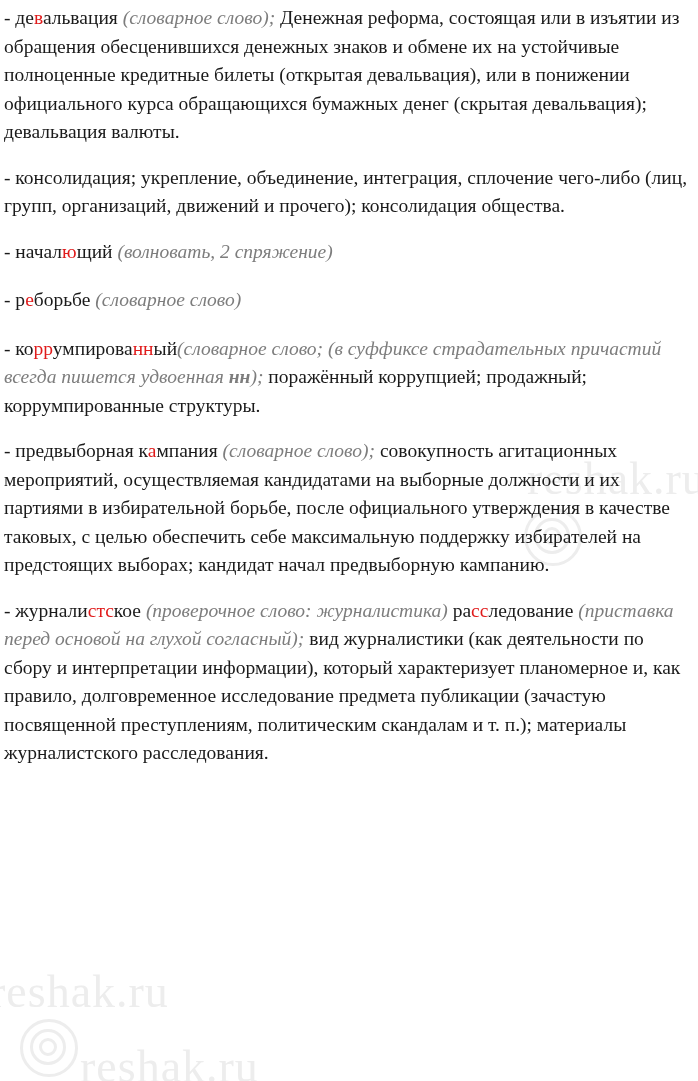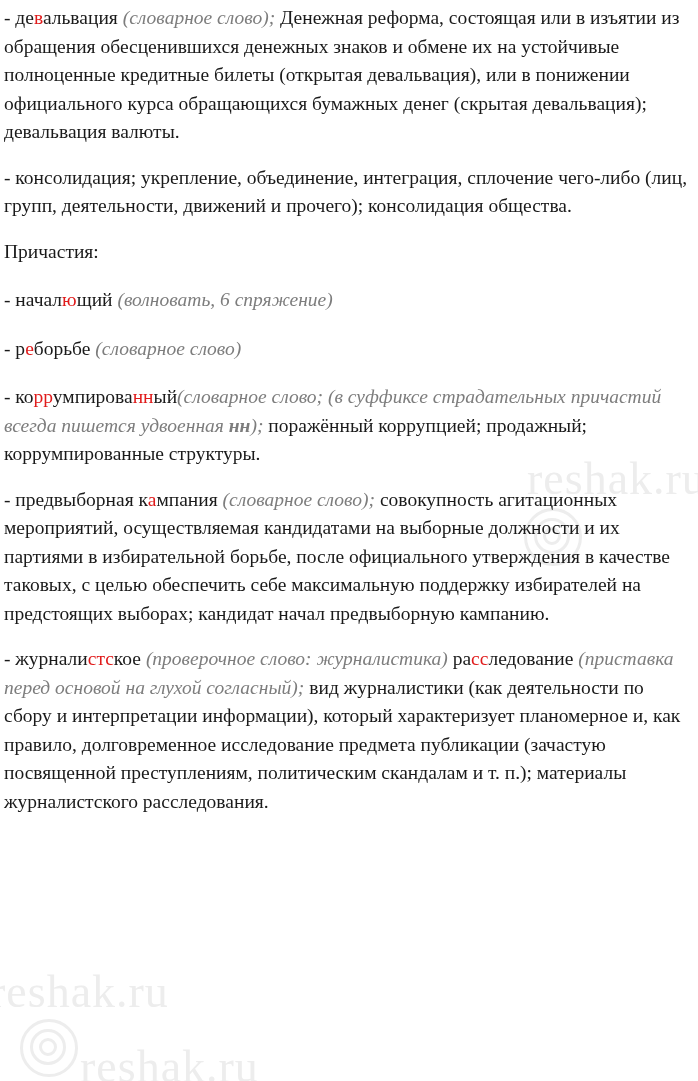--- a/index.html
+++ b/index.html
@@ -93,20 +93,19 @@
 <div class="wm" id="wm2">
   <span class="wm-text">reshak.ru</span>
   <span class="wm-rings"></span>
 </div>
 <div class="wm" id="wm3">
   <span class="wm-text">reshak.ru</span>
 </div>
 
 <div class="page">
   <p class="para"><span>- де</span><span class="hl">в</span><span>альвация </span><span class="it">(словарное слово);</span><span> Денежная реформа, состоящая или в изъятии из обращения обесценившихся денежных знаков и обмене их на устойчивые полноценные кредитные билеты (открытая девальвация), или в понижении официального курса обращающихся бумажных денег (скрытая девальвация); девальвация валюты.</span></p>
-  <p class="para"><span>- консолидация; укрепление, объединение, интеграция, сплочение чего-либо (лиц, групп, деятельности, движений и прочего); консолидация общества.</span></p>
-  <p class="para heading"><span>Причастия:</span></p>
-  <p class="para heading"><span>- начал</span><span class="hl">ю</span><span>щий </span><span class="it">(волновать, 6 спряжение)</span></p>
+  <p class="para"><span>- консолидация; укрепление, объединение, интеграция, сплочение чего-либо (лиц, групп, организаций, движений и прочего); консолидация общества.</span></p>
+  <p class="para heading"><span>- начал</span><span class="hl">ю</span><span>щий </span><span class="it">(волновать, 2 спряжение)</span></p>
   <p class="para heading"><span>- р</span><span class="hl">е</span><span>борьбе </span><span class="it">(словарное слово)</span></p>
   <p class="para"><span>- ко</span><span class="hl">рр</span><span>умпирова</span><span class="hl">нн</span><span>ый</span><span class="it">(словарное слово; (в суффиксе страдательных причастий всегда пишется удвоенная </span><span class="it" style="font-weight: bold;">нн</span><span class="it">);</span><span> поражённый коррупцией; продажный; коррумпированные структуры.</span></p>
   <p class="para"><span>- предвыборная к</span><span class="hl">а</span><span>мпания </span><span class="it">(словарное слово);</span><span> совокупность агитационных мероприятий, осуществляемая кандидатами на выборные должности и их партиями в избирательной борьбе, после официального утверждения в качестве таковых, с целью обеспечить себе максимальную поддержку избирателей на предстоящих выборах; кандидат начал предвыборную кампанию.</span></p>
   <p class="para"><span>- журнали</span><span class="hl">стс</span><span>кое </span><span class="it">(проверочное слово: журнали</span><span class="it">с</span><span class="it">тика)</span><span> ра</span><span class="hl">сс</span><span>ледование </span><span class="it">(приставка перед основой на глухой согласный);</span><span> вид журналистики (как деятельности по сбору и интерпретации информации), который характеризует планомерное и, как правило, долговременное исследование предмета публикации (зачастую посвященной преступлениям, политическим скандалам и т. п.); материалы журналистского расследования.</span></p>
 </div>
 
 </body></html>

